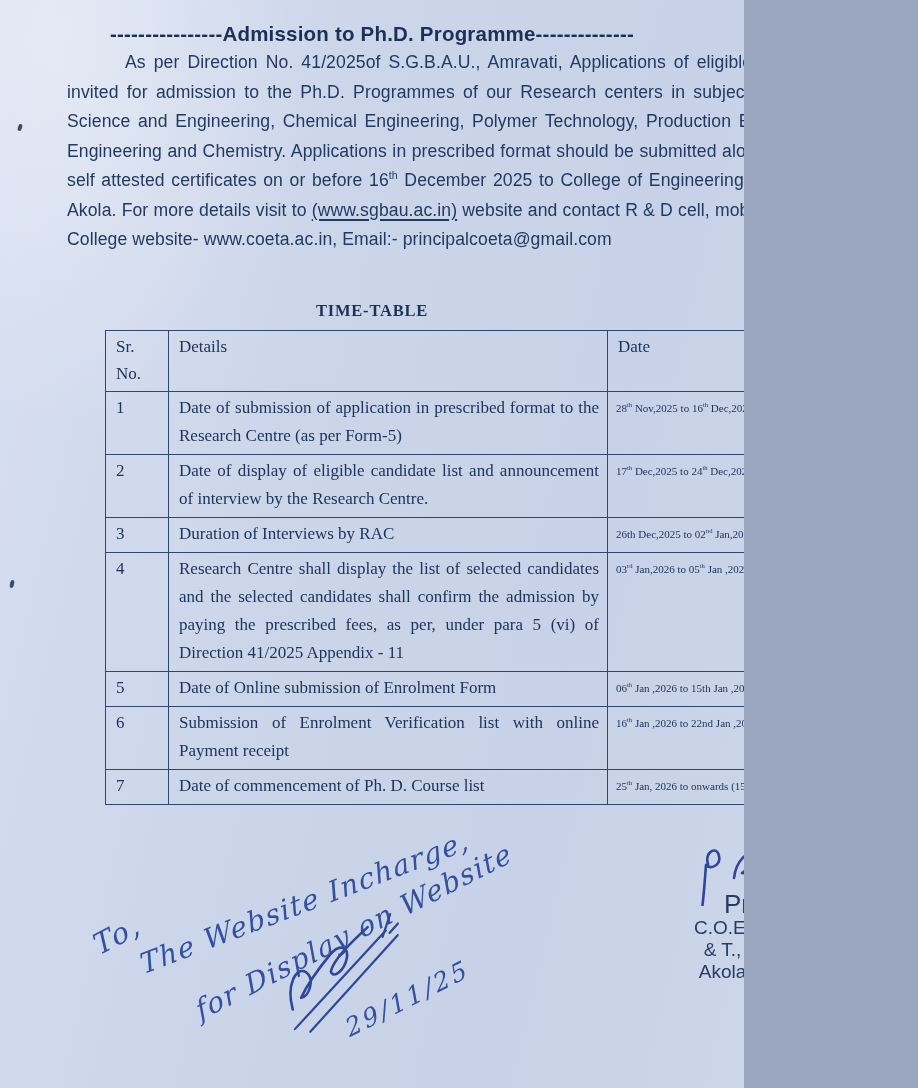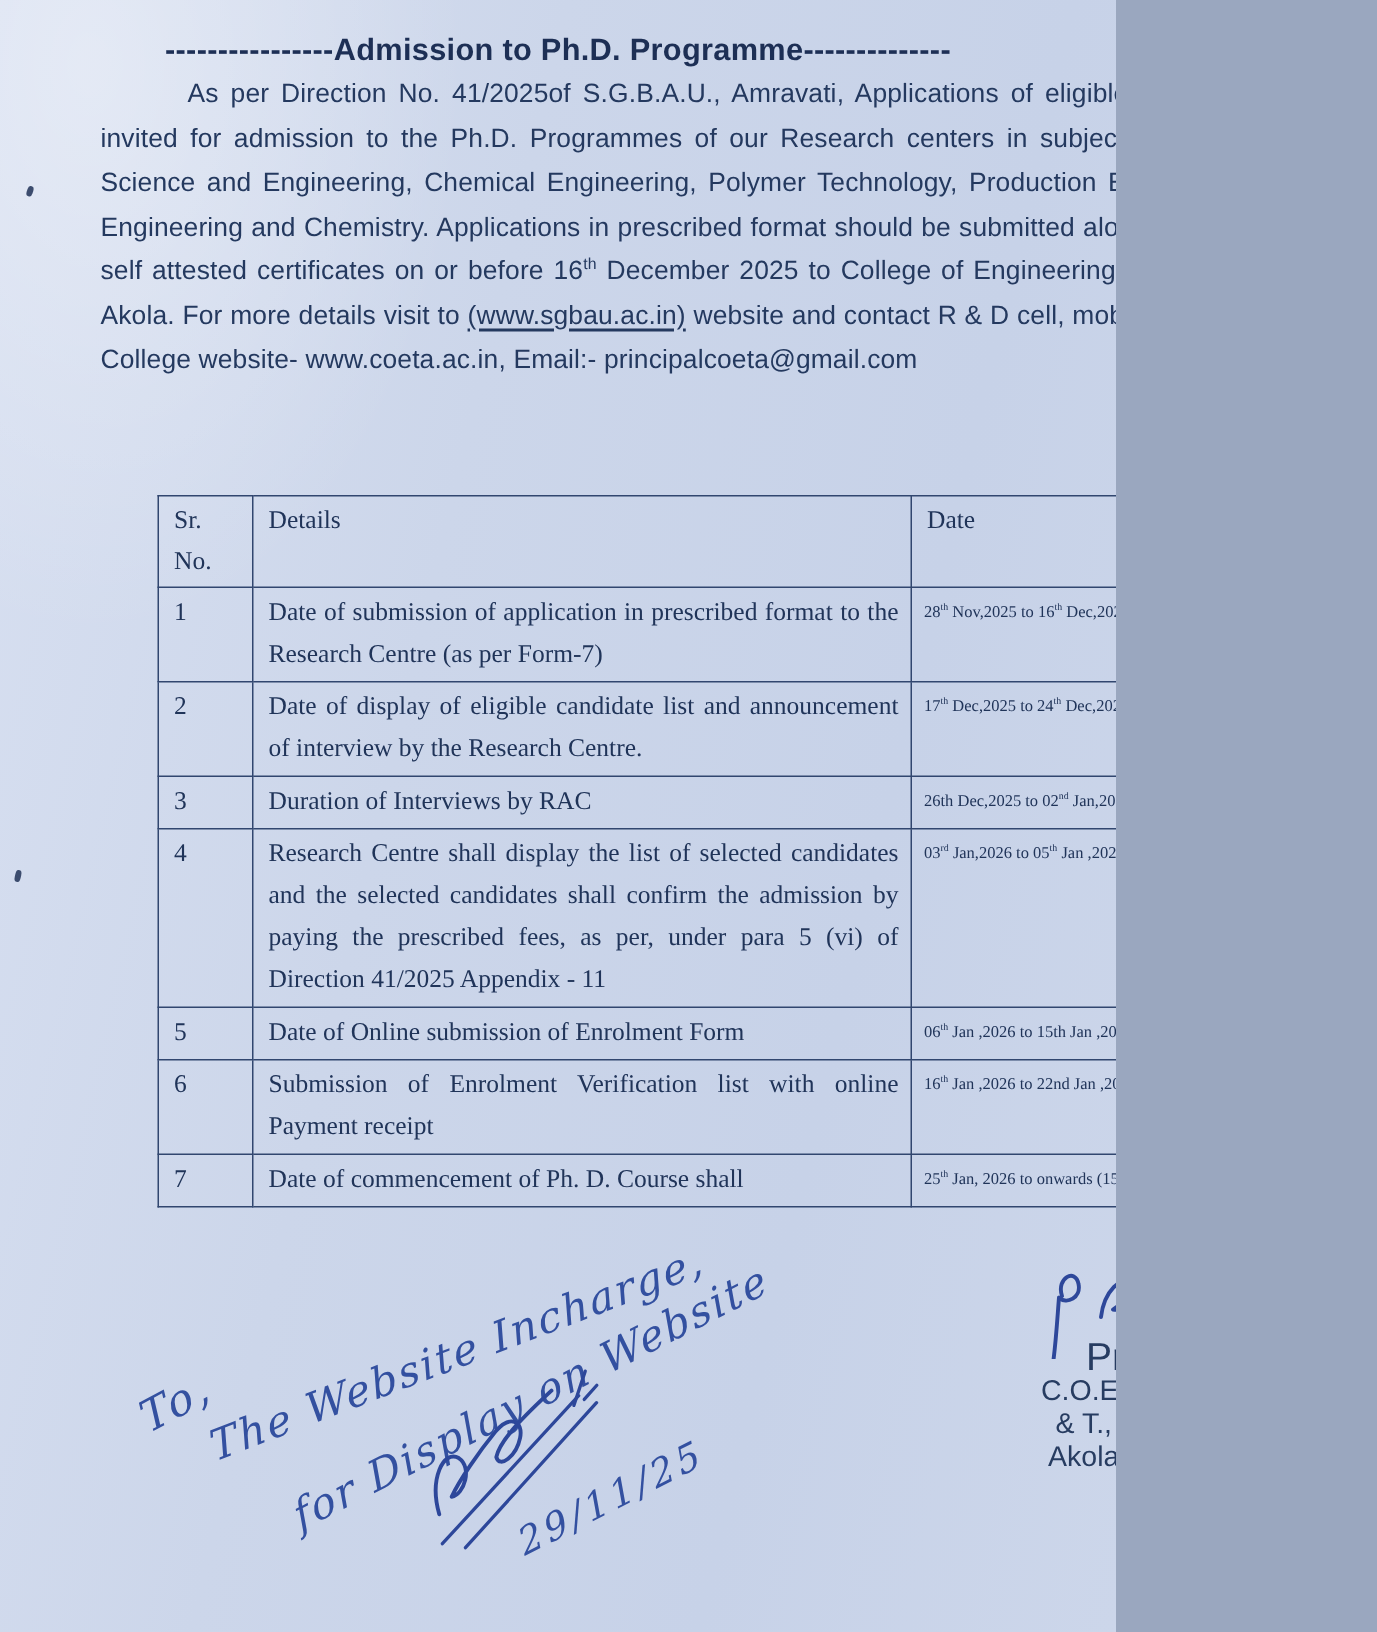--- a/index.html
+++ b/index.html
@@ -73,39 +73,40 @@
 
 <div class="page">
 
   <div class="speck s1"></div>
   <div class="speck s2"></div>
 
   <h1 class="title">----------------Admission to Ph.D. Programme--------------</h1>
 
   <p class="body-par">As per Direction No. 41/2025of S.G.B.A.U., Amravati, Applications of eligible candidates are invited for admission to the Ph.D. Programmes of our Research centers in subjects like Computer Science and Engineering, Chemical Engineering, Polymer Technology, Production Engineering, Civil Engineering and Chemistry. Applications in prescribed format should be submitted along with copies of self attested certificates on or before 16<sup>th</sup> December 2025 to College of Engineering and Technology, Akola. For more details visit to <span class="uline">(www.sgbau.ac.in)</span> website and contact R &amp; D cell, mobile: 9011023942. College website- www.coeta.ac.in, Email:- principalcoeta@gmail.com</p>
 
+  <div class="tt-heading">TIME-TABLE</div>
 
   <table class="tt">
     <colgroup>
         <col class="c-sr">
         <col class="c-det">
         <col class="c-date">
       </colgroup>
     <thead>
       <tr>
         <th>Sr.
 No.</th>
         <th>Details</th>
         <th>Date</th>
       </tr>
     </thead>
     <tbody>
         <tr>
           <td class="c-sr">1</td>
-          <td class="c-det">Date of submission of application in prescribed format to the Research Centre (as per Form-7)</td>
+          <td class="c-det">Date of submission of application in prescribed format to the Research Centre (as per Form-5)</td>
           <td class="c-date">28<sup>th</sup> Nov,2025 to 16<sup>th</sup> Dec,2025</td>
         </tr>
         <tr>
           <td class="c-sr">2</td>
           <td class="c-det">Date of display of eligible candidate list and announcement of interview by the Research Centre.</td>
           <td class="c-date">17<sup>th</sup> Dec,2025 to 24<sup>th</sup> Dec,2025</td>
         </tr>
         <tr>
           <td class="c-sr">3</td>
           <td class="c-det">Duration of Interviews by RAC</td>
@@ -121,21 +122,21 @@
           <td class="c-det">Date of Online submission of Enrolment Form</td>
           <td class="c-date">06<sup>th</sup> Jan ,2026 to 15th Jan ,2026</td>
         </tr>
         <tr>
           <td class="c-sr">6</td>
           <td class="c-det">Submission of Enrolment Verification list with online Payment receipt</td>
           <td class="c-date">16<sup>th</sup> Jan ,2026 to 22nd Jan ,2026</td>
         </tr>
         <tr>
           <td class="c-sr">7</td>
-          <td class="c-det">Date of commencement of Ph. D. Course shall</td>
+          <td class="c-det">Date of commencement of Ph. D. Course list</td>
           <td class="c-date">25<sup>th</sup> Jan, 2026 to onwards (15 weeks)</td>
         </tr>
       </tbody>
   </table>
 
   <svg class="sig-svg" viewBox="0 0 212 78">
     <path class="stroke" d="M30,36 c-4,-12 9,-19 11,-8 c2,9 -8,14 -13,9 c-1,12 -2,30 -4,44"></path>
     <path class="stroke" d="M56,50 c2,-17 14,-29 20,-21 c5,7 -4,18 -12,16 c10,-7 24,-16 34,-21 c10,-5 16,2 10,10 c-6,8 -16,10 -16,4 c7,-8 21,-14 33,-18 c8,-3 14,-2 16,3"></path>
     <path class="stroke thin" d="M68,64 C110,50 165,29 204,16"></path>
     <path class="stroke thin" d="M192,26 L207,12 M198,24 L209,20"></path>

